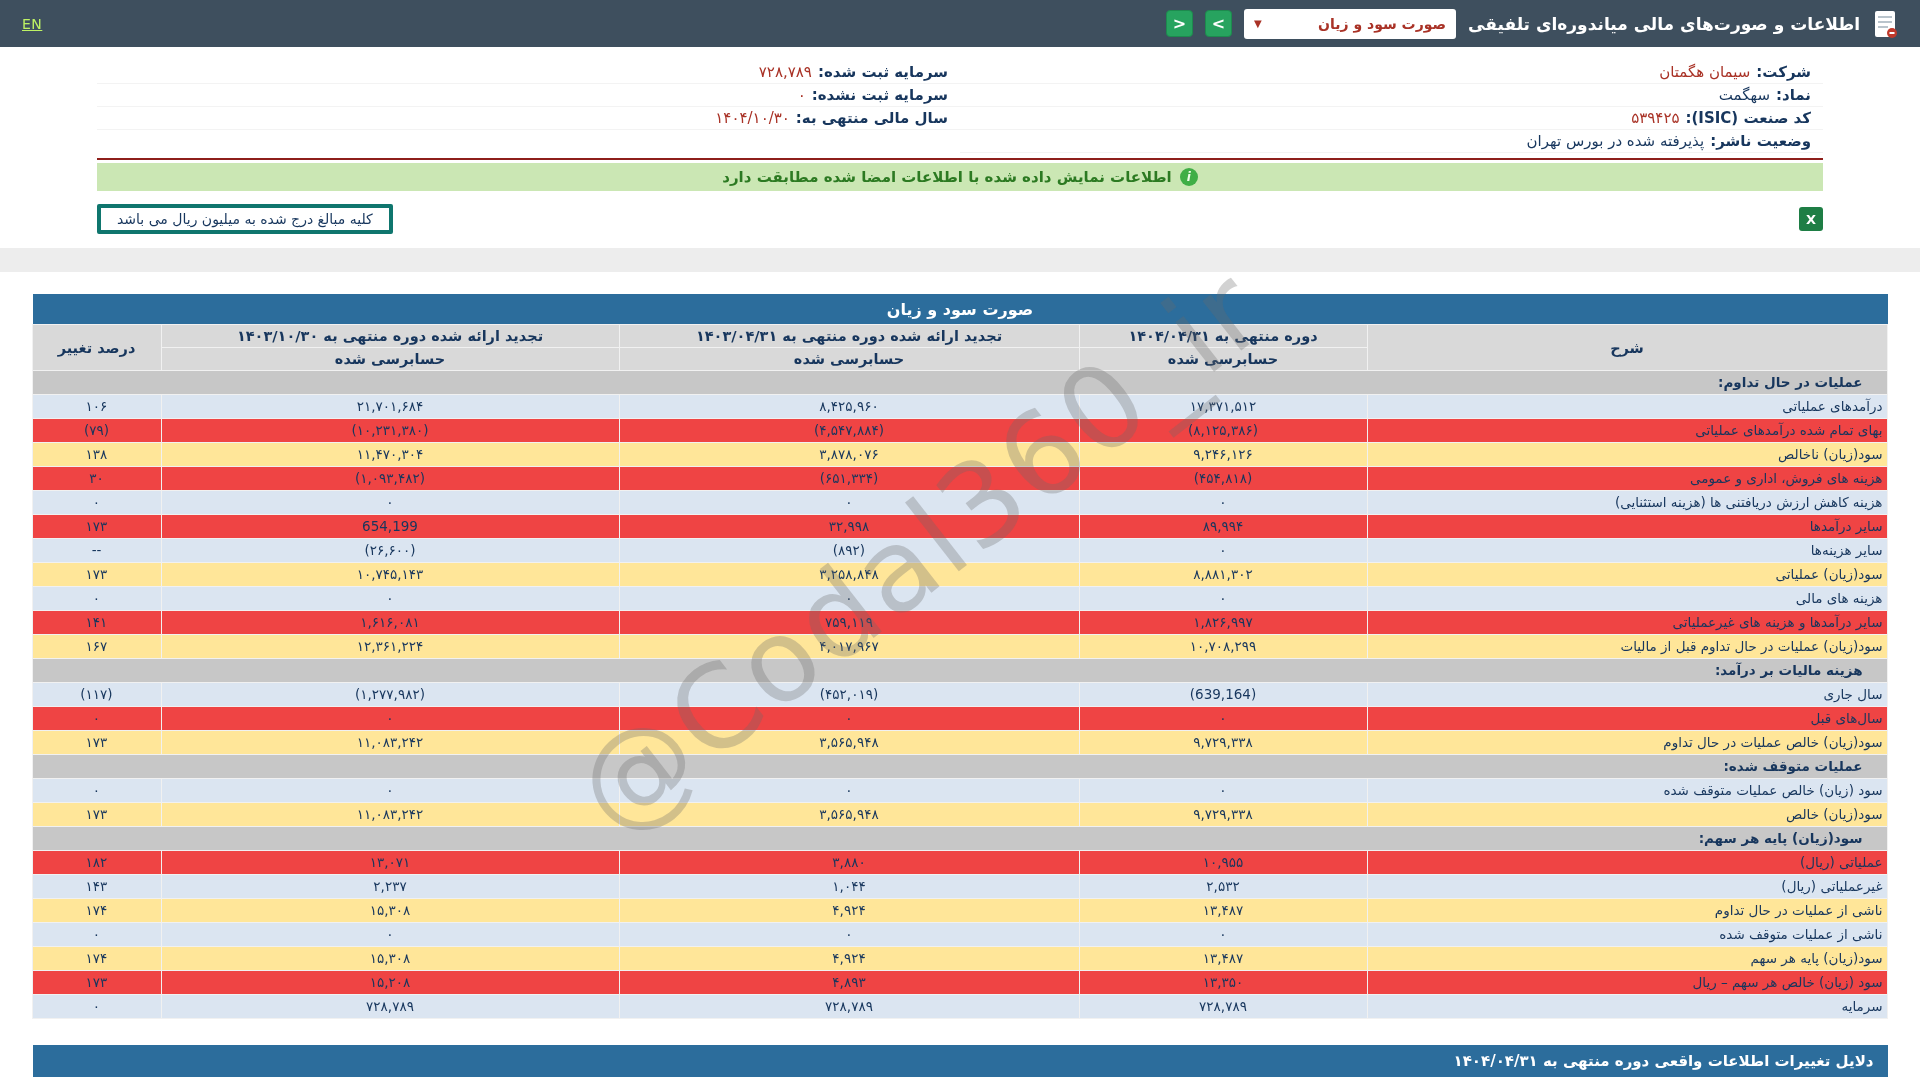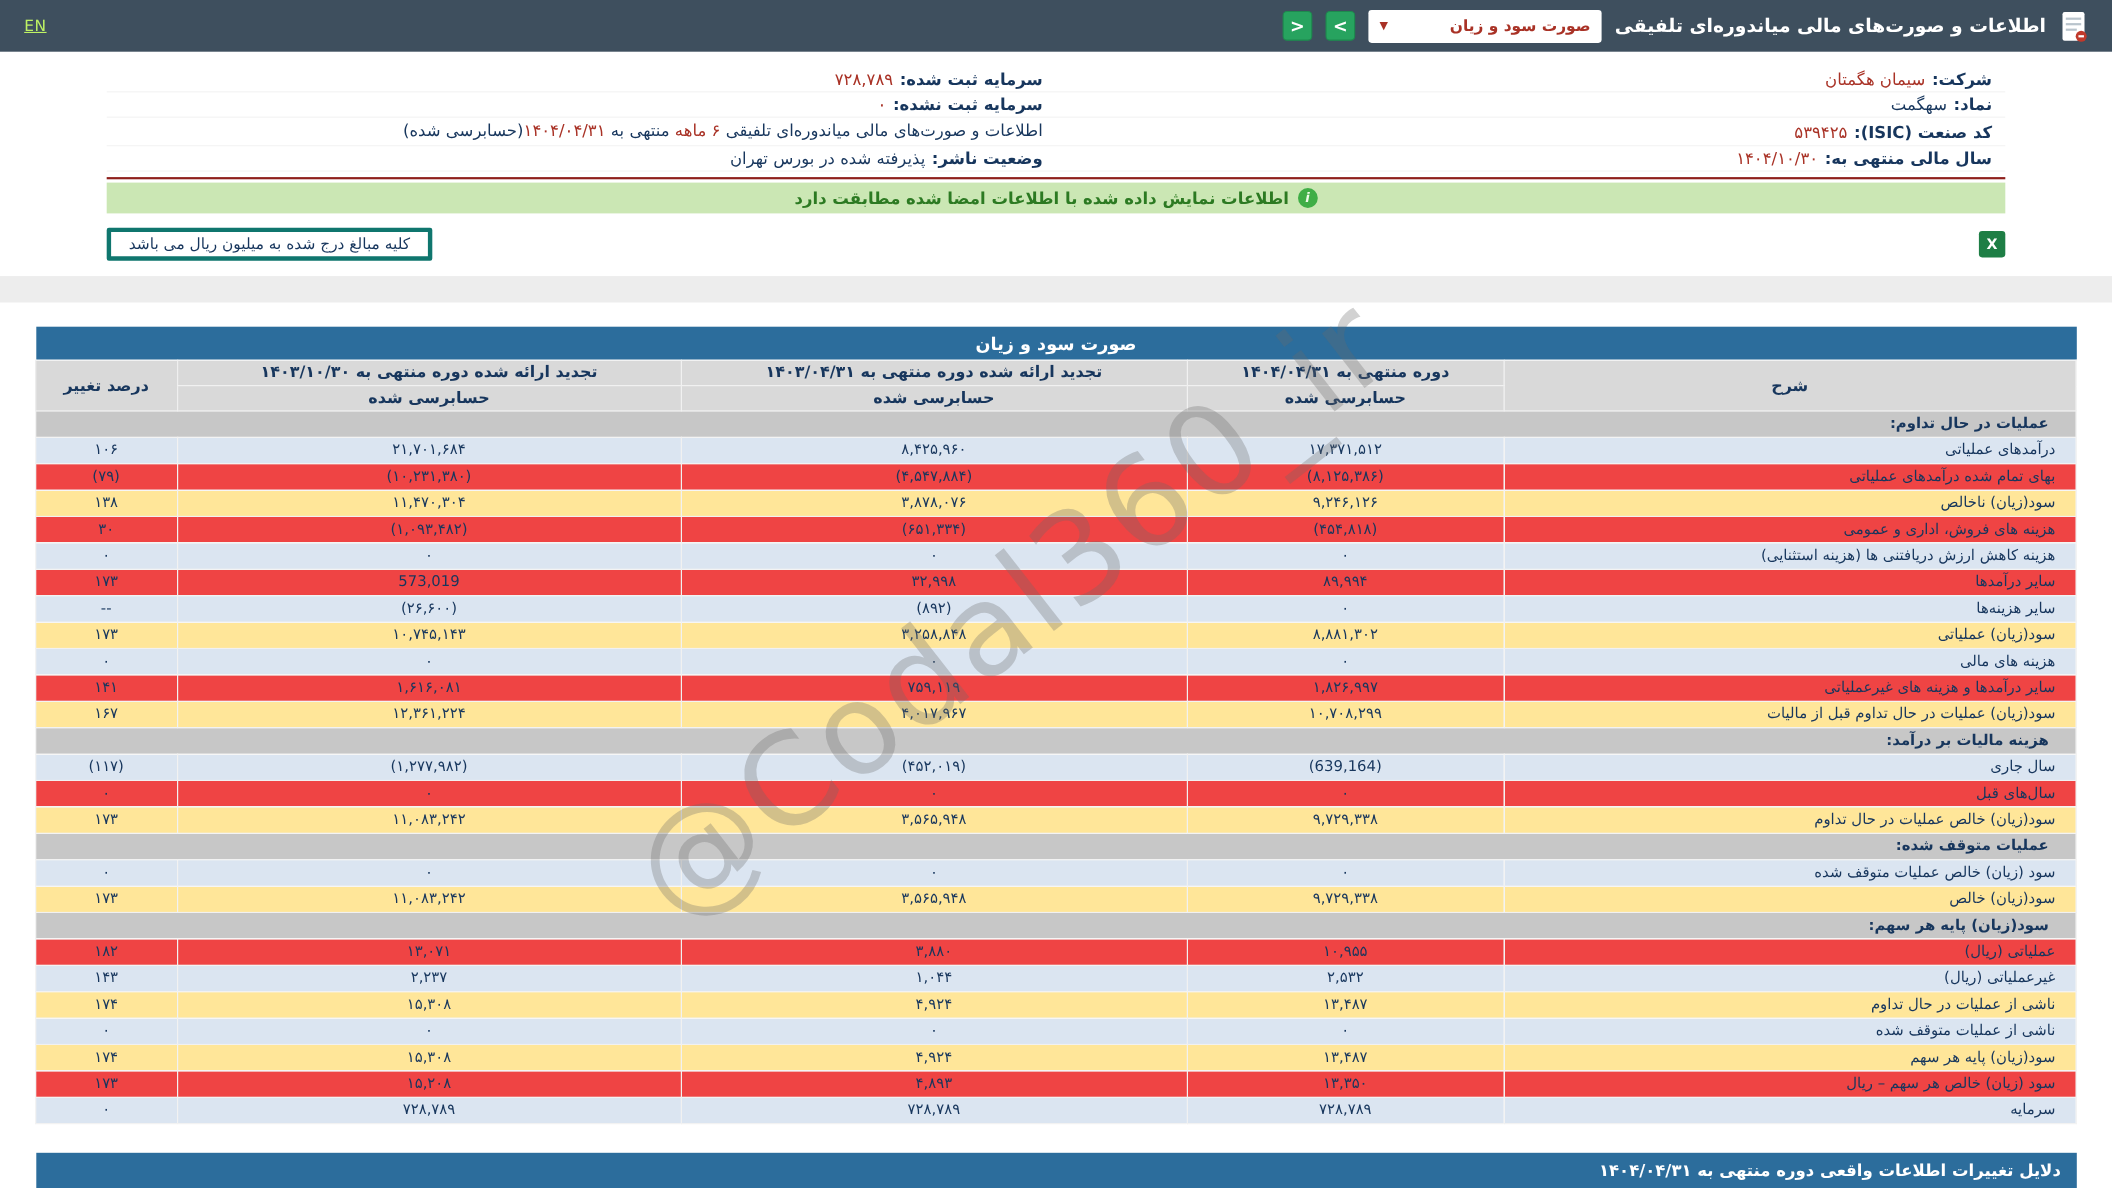--- a/index.html
+++ b/index.html
@@ -84,21 +84,21 @@
   .statement th {
     background: var(--header-gray, #d9d9d9); color: var(--navy, #17365d);
     font-size: 14.5px; font-weight: bold; text-align: center;
     padding: 3px 4px; height: 20px; border: 1px solid #f1f1f1;
   }
   .statement td {
     font-size: 13.5px; height: 23px; line-height: 23px; padding: 0 6px;
     border: 1px solid #f1f1f1; color: var(--navy, #17365d);
     overflow: hidden; white-space: nowrap;
   }
-  td.cell-label { text-align: right; padding-right: 18px; }
+  td.cell-label { text-align: right; padding-right: 4px; }
   td.cell-num { text-align: center; direction: ltr; }
   td.section-cell { background: var(--section-gray, #c7c7c7); font-weight: bold; text-align: right; padding-right: 24px; }
   tr.row-blue td { background: var(--row-blue, #dbe5f1); }
   tr.row-yellow td { background: var(--row-yellow, #ffe699); }
   tr.row-white td { background: #ef4444; }
   .neg { color: var(--negative-red, #cc2020); }
 
   .watermark {
     position: absolute; top: 190px; left: 470px;
     transform: rotate(-38deg); direction: ltr; white-space: nowrap;
@@ -153,21 +153,20 @@
       <span class="info-value">سهگمت</span>
     </div>
     <div class="info-cell">
       <span class="info-label">سرمایه ثبت نشده:</span>
       <span class="info-value accent">۰</span>
     </div>
     <div class="info-cell">
       <span class="info-label">کد صنعت (ISIC):</span>
       <span class="info-value accent">۵۳۹۴۲۵</span>
     </div>
-    <div class="info-cell info-parts"><span>اطلاعات و صورت‌های مالی میاندوره‌ای تلفیقی </span><span class="accent">۶ ماهه</span><span> منتهی به </span><span class="accent">۱۴۰۴/۰۴/۳۱</span><span>(حسابرسی شده)</span></div>
     <div class="info-cell">
       <span class="info-label">سال مالی منتهی به:</span>
       <span class="info-value accent">۱۴۰۴/۱۰/۳۰</span>
     </div>
     <div class="info-cell">
       <span class="info-label">وضعیت ناشر:</span>
       <span class="info-value">پذیرفته شده در بورس تهران</span>
     </div>
   </section>
 
@@ -245,21 +244,21 @@
           <td class="cell-label">هزینه کاهش ارزش دریافتنی ها (هزینه استثنایی)</td>
           <td class="cell-num">۰</td>
           <td class="cell-num">۰</td>
           <td class="cell-num">۰</td>
           <td class="cell-num">۰</td>
         </tr>
         <tr class="row-white">
           <td class="cell-label">سایر درآمدها</td>
           <td class="cell-num">۸۹,۹۹۴</td>
           <td class="cell-num">۳۲,۹۹۸</td>
-          <td class="cell-num">573,019</td>
+          <td class="cell-num">654,199</td>
           <td class="cell-num">۱۷۳</td>
         </tr>
         <tr class="row-blue">
           <td class="cell-label">سایر هزینه‌ها</td>
           <td class="cell-num">۰</td>
           <td class="cell-num neg">(۸۹۲)</td>
           <td class="cell-num neg">(۲۶,۶۰۰)</td>
           <td class="cell-num">--</td>
         </tr>
         <tr class="row-yellow">

